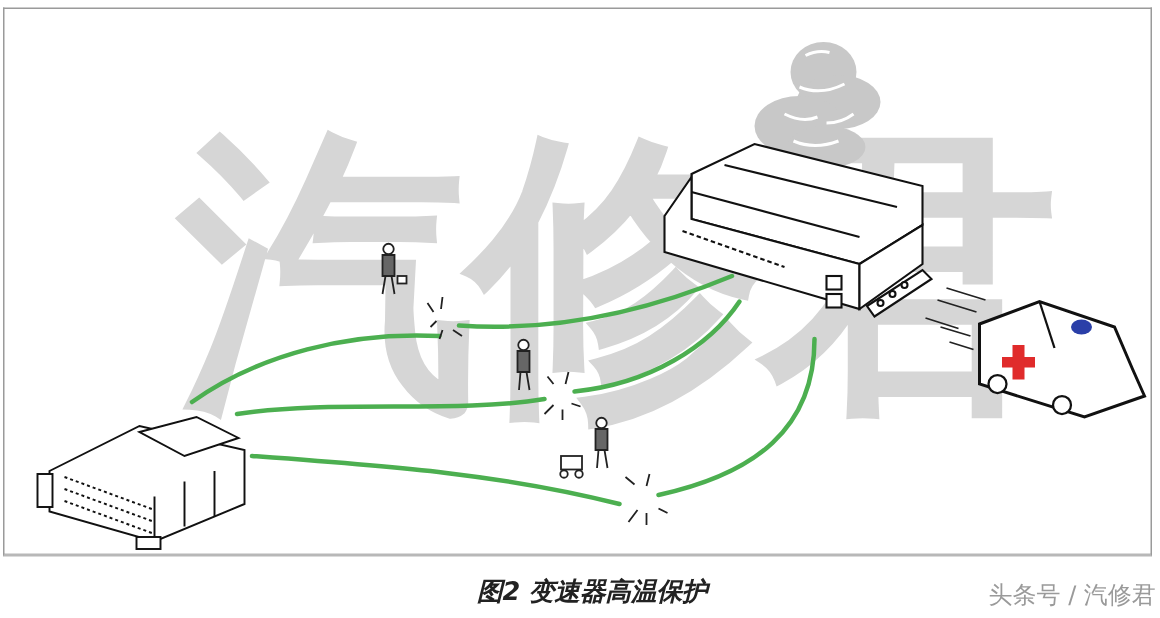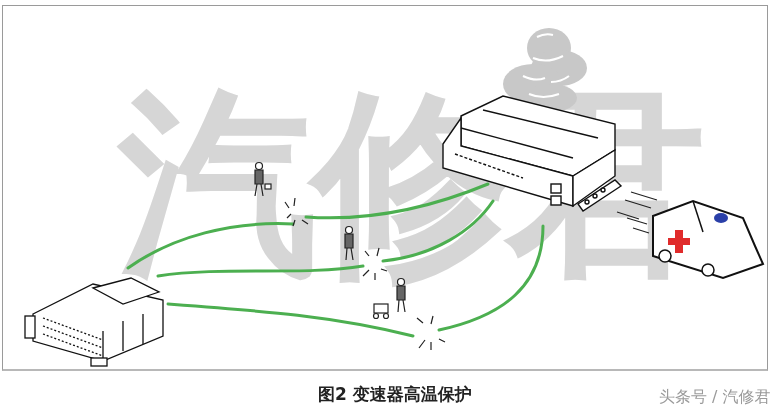--- a/index.html
+++ b/index.html
@@ -1,20 +1,20 @@
 <!DOCTYPE html>
 <html><head>
 <meta charset="utf-8">
 <style>
   html,body{margin:0;padding:0;background:#fff;}
   body{width:773px;height:412px;position:relative;overflow:hidden;font-family:"DejaVu Sans","Liberation Sans",sans-serif;}
   .frame{position:absolute;left:2px;top:5px;width:766px;height:366px;border:1px solid #9a9a9a;border-bottom:2px solid #b8b8b8;box-sizing:border-box;background:#fff;overflow:hidden;}
   .watermark{position:absolute;left:115px;top:78px;font-size:200px;line-height:200px;font-weight:bold;color:#d6d6d6;letter-spacing:-6px;white-space:nowrap;font-family:"DejaVu Sans",sans-serif;}
   svg.art{position:absolute;left:0;top:0;}
-  .caption{position:absolute;left:318px;top:383px;font-size:17px;font-weight:bold;color:#222;white-space:nowrap;}
+  .caption{position:absolute;left:318px;top:383px;font-size:17px;font-weight:bold;color:#222;white-space:nowrap;font-style:italic;}
   .credit{position:absolute;left:659px;top:387px;font-size:16px;color:#9a9a9a;white-space:nowrap;}
 </style>
 </head>
 <body>
 
 <div class="frame">
   <div class="watermark">汽修君</div>
 
   <svg class="art" width="766" height="366" viewBox="0 0 766 366">
 

